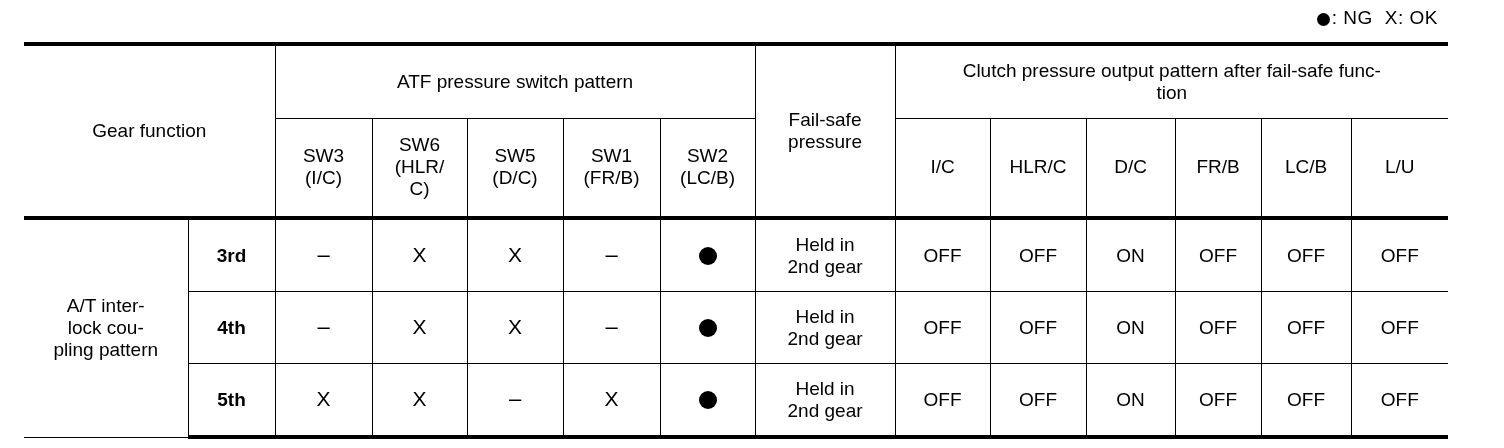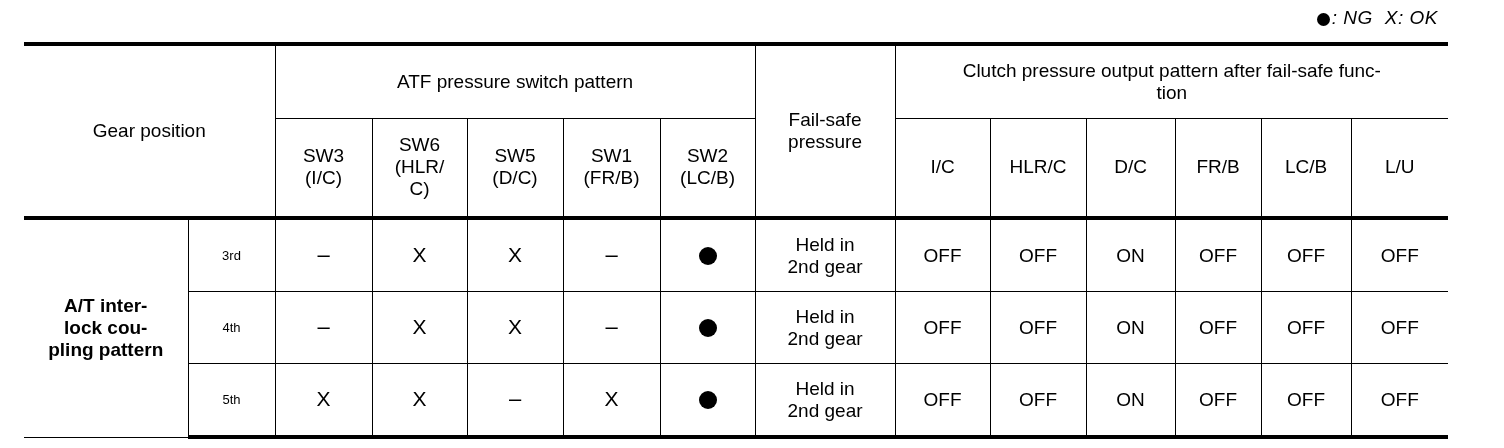--- a/index.html
+++ b/index.html
@@ -38,21 +38,20 @@
     width: 13px;
     height: 13px;
     border-radius: 50%;
     background: #000;
     margin-right: 2px;
     position: relative;
     top: 1px;
   }
   .legend .legend-text {
     letter-spacing: 0.5px;
-    font-style: italic;
   }
   .legend .legend-gap {
     display: inline-block;
     width: 12px;
   }
 
   
   table.matrix {
     position: absolute;
     left: 24px;
@@ -78,26 +77,25 @@
   .no-left { border-left: none !important; }
   .no-right { border-right: none !important; margin-left: 34px; }
 
   .hdr { height: 74px; }
   .hdr-sub { height: 100px; }
   .body-row td { height: 71px; }
 
   .group-label { font-size: 19px; }
   .sub-label { font-size: 19px; }
   .cellval { font-size: 19px; }
-  .gear-name { font-size: 13px; }
+  .gear-name { font-size: 19px; font-weight: bold; }
 
   .rowlabel-wrap {
     font-size: 19px;
     line-height: 26px;
-    font-weight: bold;
   }
 
   
   .mark-dot {
     display: inline-block;
     width: 18px;
     height: 18px;
     border-radius: 50%;
     background: #000;
     vertical-align: middle;
@@ -134,21 +132,21 @@
       <col style="width:95px">
       <col style="width:96px">
       <col style="width:89px">
       <col style="width:86px">
       <col style="width:90px">
       <col style="width:97px">
     </colgroup>
     <tbody>
 
       <tr class="hdr">
-        <td class="thick-top no-left group-label" colspan="2" rowspan="2">Gear position</td>
+        <td class="thick-top no-left group-label" colspan="2" rowspan="2">Gear function</td>
         <td class="thick-top group-label" colspan="5">ATF pressure switch pattern</td>
         <td class="thick-top group-label" rowspan="2" style="white-space:pre-line">Fail-safe
 pressure</td>
         <td class="thick-top no-right group-label" colspan="6" style="white-space:pre-line">Clutch pressure output pattern after fail-safe func-
 tion</td>
       </tr>
 
       <tr class="hdr-sub">
         <td class="sub-label">
           <div>SW3</div>

